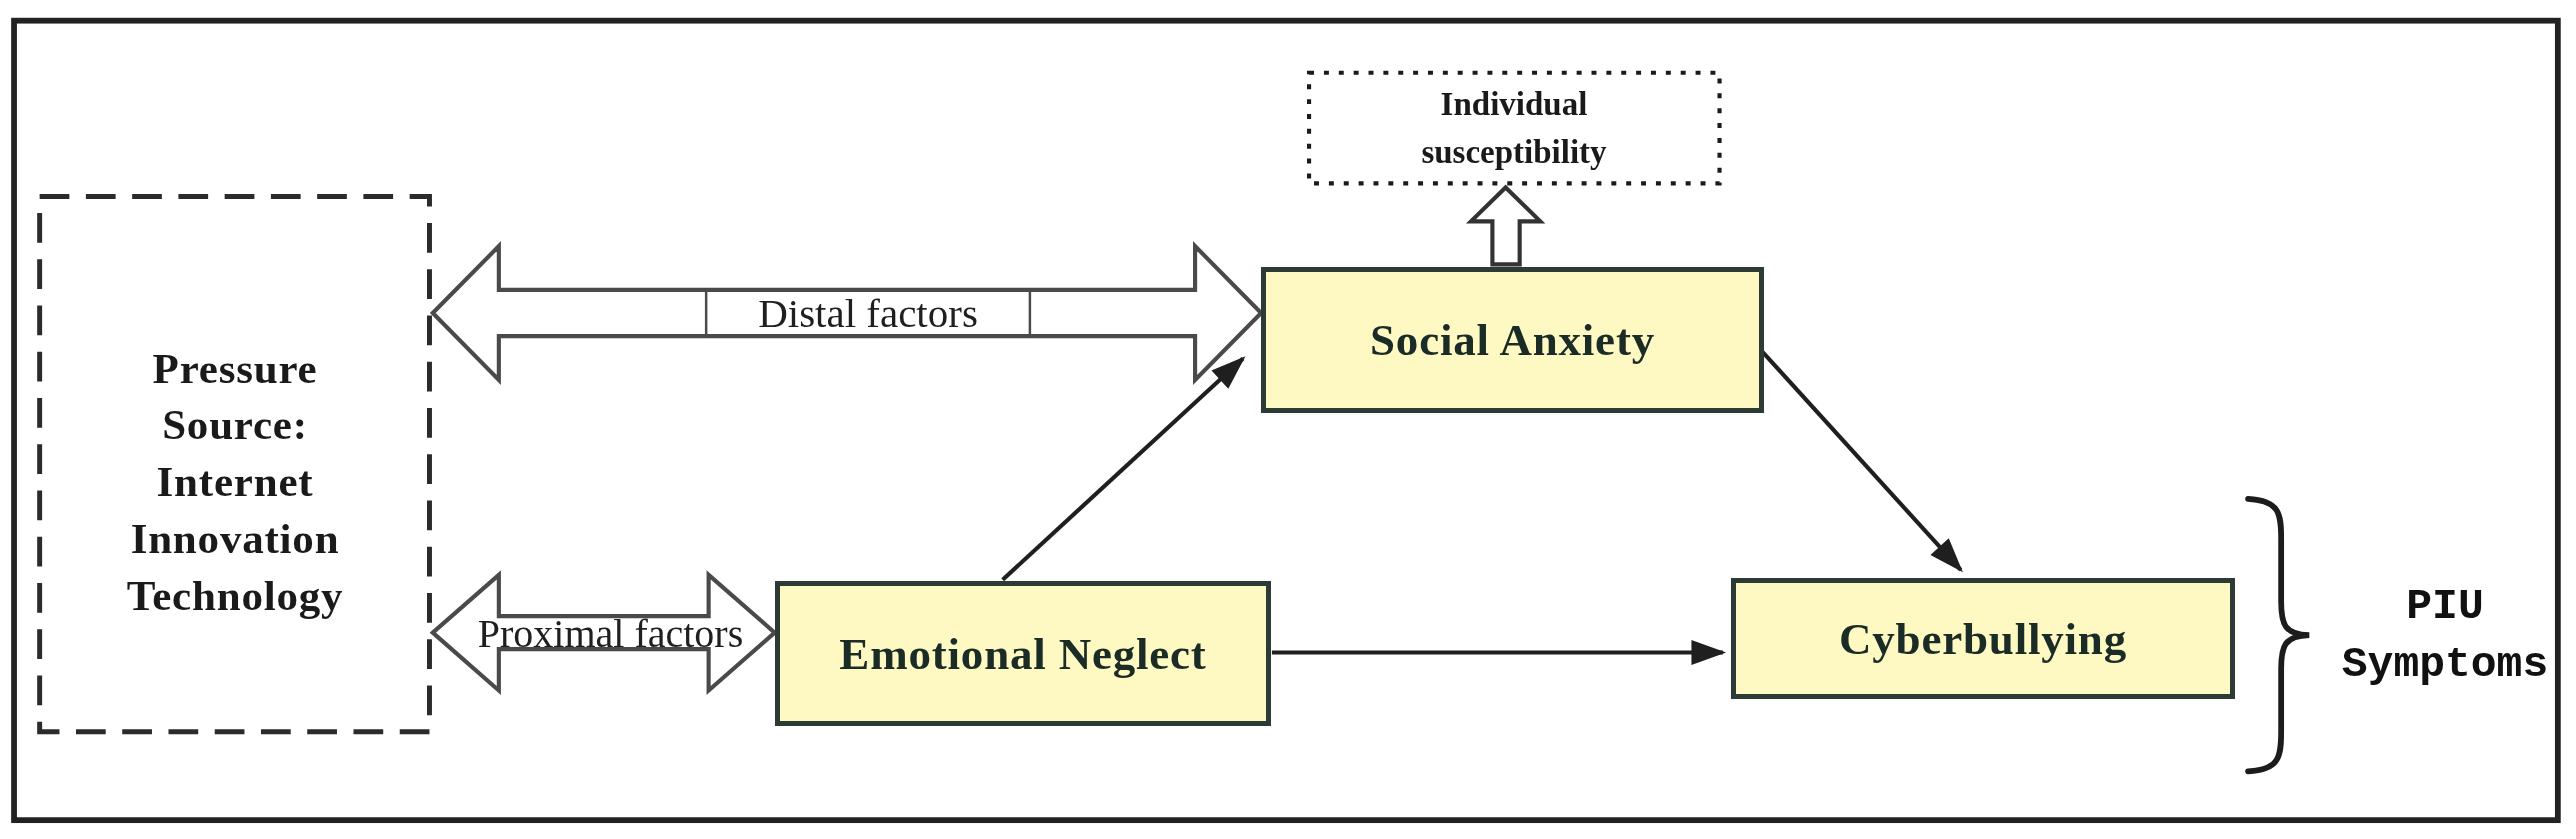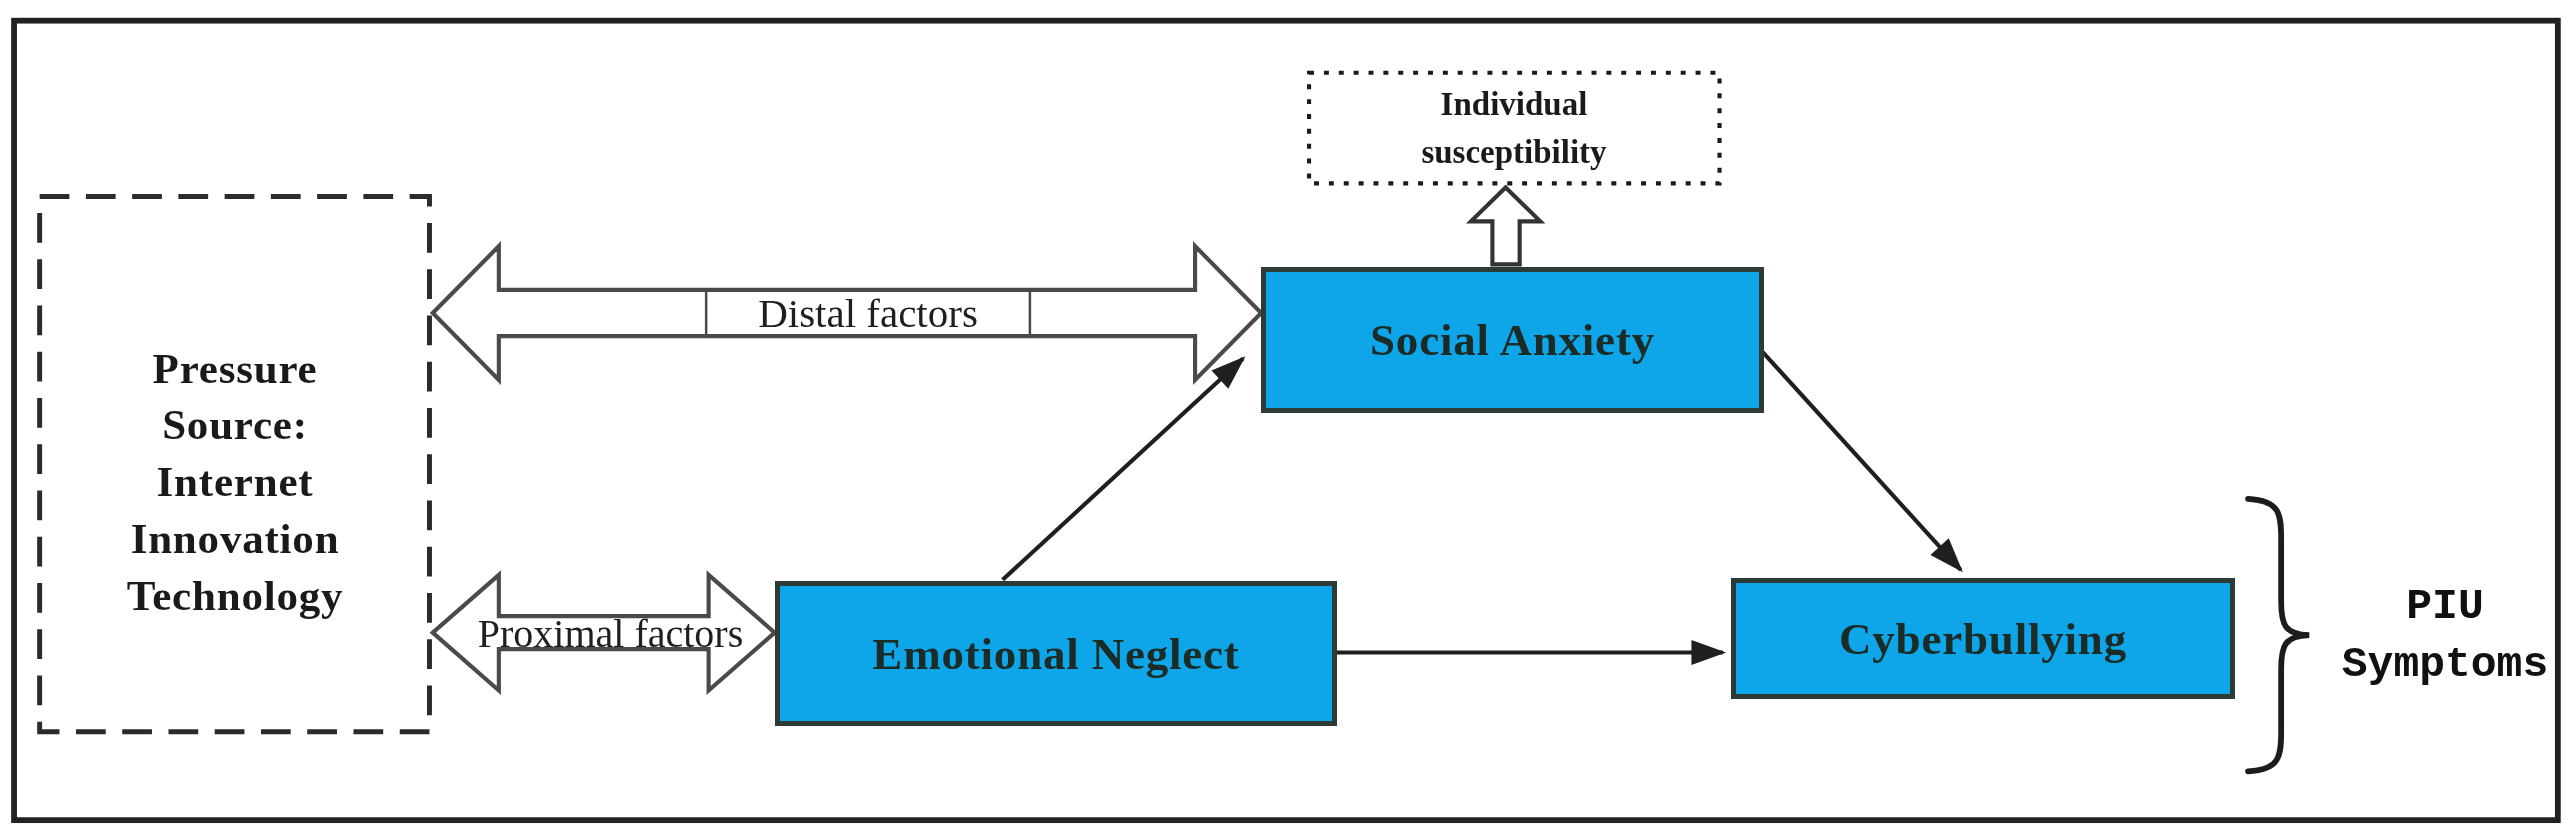--- a/index.html
+++ b/index.html
@@ -10,21 +10,21 @@
     background: #ffffff;
     font-family: "Liberation Serif", "DejaVu Serif", serif;
     overflow: hidden;
   }
   svg.canvas { position: absolute; left: 0; top: 0; z-index: 1; }
   .txt { position: absolute; z-index: 2; display: flex; align-items: center; justify-content: center; text-align: center; }
 
   .node-box {
     position: absolute; z-index: 2;
     box-sizing: border-box;
-    background: #0ea5e9;
+    background: #fef9c3;
     border: 5.8px solid #2d3b37;
     display: flex; align-items: center; justify-content: center;
     font-weight: bold; font-size: 45px; color: #1b2b26;
     letter-spacing: 0.8px;
   }
 
   .pressure-text {
     position: absolute; z-index: 2;
     display: flex; flex-direction: column; align-items: center; justify-content: center;
     font-weight: bold; font-size: 43px; line-height: 1.32; color: #1a1a1a;
@@ -91,21 +91,21 @@
     <span>Individual</span>
     <span>susceptibility</span>
   </div>
 
   <div class="txt arrow-label" style="left:706px; top:279px; width:324px; height:68px;">Distal factors</div>
 
   <div class="txt arrow-label small" style="left:433px; top:600px; width:355px; height:66px;">Proximal factors</div>
 
   <div class="node-box" style="left:1261px; top:267px; width:503px; height:146px;">Social Anxiety</div>
 
-  <div class="node-box" style="left:775px; top:581px; width:562px; height:145px;">Emotional Neglect</div>
+  <div class="node-box" style="left:775px; top:581px; width:496px; height:145px;">Emotional Neglect</div>
 
   <div class="node-box" style="left:1731px; top:578px; width:504px; height:121px;">Cyberbullying</div>
 
   <div class="txt piu-label" style="left:2321px; top:545px; width:248px; height:182px;">
     <span>PIU</span>
     <span>Symptoms</span>
   </div>
 
 </div>
 

